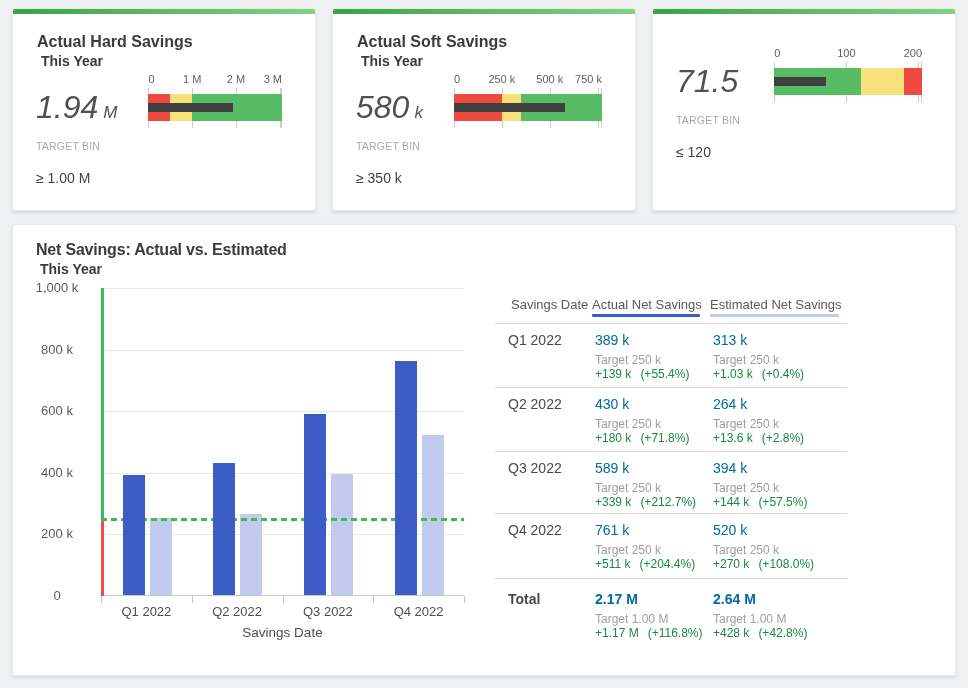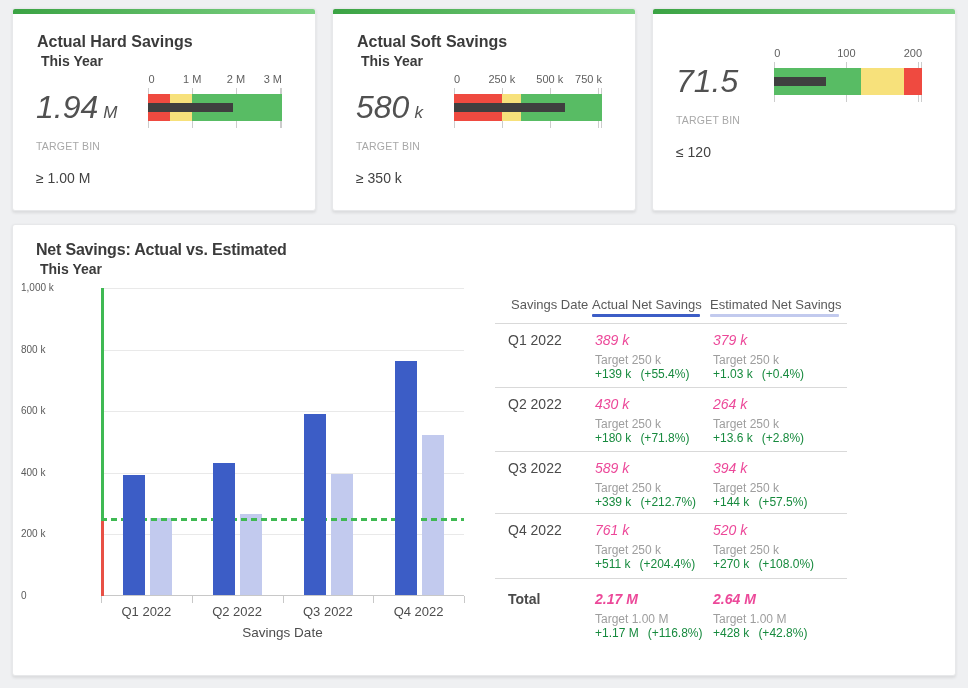--- a/index.html
+++ b/index.html
@@ -25,35 +25,35 @@
 .bseg { position:absolute; top:0; height:27px; }
 .bmeasure { position:absolute; height:9px; top:9px; left:0; background:#3f3f3f; z-index:2; }
 .target-bin-label { font-size:10.5px; color:#a8a8a8; letter-spacing:.2px; margin-top:19px; }
 .target-bin-value { font-size:14px; color:#424242; margin-top:18px; }
 
 .main-card { left:12px; top:224px; width:944px; height:452px; }
 .chart-title { position:absolute; left:23px; top:16px; font-size:16px; font-weight:700; color:#3b3b3b; letter-spacing:-0.2px; }
 .chart-subtitle { position:absolute; left:27px; top:36px; font-size:14px; font-weight:700; color:#3b3b3b; }
 .plot { position:absolute; left:88px; top:63px; width:363px; height:308px; border-bottom:1px solid #c8c8c8; }
 .gridline { position:absolute; left:0; right:0; height:1px; background:#e9e9e9; }
-.ylabel { position:absolute; width:72px; left:8px; text-align:left; font-size:10px; color:#5a5a5a; height:14px; line-height:14px; }
+.ylabel { position:absolute; width:72px; left:8px; text-align:center; font-size:13px; color:#5a5a5a; height:14px; line-height:14px; }
 .bar { position:absolute; bottom:0; }
 .xtick { position:absolute; top:308px; width:1px; height:7px; background:#c8c8c8; }
 .xlabel { position:absolute; top:379px; width:90px; text-align:center; font-size:13px; color:#4d4d4d; }
 .axis-title { position:absolute; top:400px; left:88px; width:363px; text-align:center; font-size:13.5px; color:#4d4d4d; }
 .target-line { position:absolute; left:0; right:0; height:2.5px; z-index:3; }
 .yaxis-seg { position:absolute; left:0; width:3px; z-index:1; }
 
 .ntable { position:absolute; left:482px; top:70px; width:352px; }
 .th { position:absolute; top:2px; font-size:13px; color:#5a5a5a; white-space:nowrap; }
 .underline { position:absolute; top:19px; height:3px; border-radius:1px; }
 .trow { position:absolute; left:0; width:100%; border-top:1px solid #d9d9d9; }
 .tdate { position:absolute; left:13px; top:8px; font-size:14px; color:#4a4a4a; }
 .tcell { position:absolute; top:0; }
-.tval { position:absolute; top:8px; font-size:14px; color:#ec4899; white-space:nowrap;font-style:italic; }
+.tval { position:absolute; top:8px; font-size:14px; color:#0369a1; white-space:nowrap; }
 .ttarget { position:absolute; top:29px; font-size:12px; color:#9e9e9e; white-space:nowrap; }
 .tdelta { position:absolute; top:43px; font-size:12px; white-space:nowrap; }
 .tdelta .tpct { margin-left:9px; }
 .total .tdate, .total .tval { font-weight:700; }
 .total .tdate, .total .tval { top:12px; }
 .total .ttarget { top:33px; }
 .total .tdelta { top:47px; }
 </style>
 </head>
 <body>
@@ -197,21 +197,21 @@
     <div class="underline" style="left: 215px; width: 129px; background: rgb(194, 202, 238);" id="ul-estimated"></div>
     <div id="rows-layer">
         <div class="trow" style="top:28px;height:64px">
       <div class="tdate">Q1 2022</div>
       <div class="tcell" style="left:100px">
         <div class="tval">389 k</div>
         <div class="ttarget">Target 250 k</div>
         <div class="tdelta" style="color:#178a3e">+139 k<span class="tpct">(+55.4%)</span></div>
       </div>
       <div class="tcell" style="left:218px">
-        <div class="tval">379 k</div>
+        <div class="tval">313 k</div>
         <div class="ttarget">Target 250 k</div>
         <div class="tdelta" style="color:#178a3e">+1.03 k<span class="tpct">(+0.4%)</span></div>
       </div>
     </div>
         <div class="trow" style="top:92px;height:64px">
       <div class="tdate">Q2 2022</div>
       <div class="tcell" style="left:100px">
         <div class="tval">430 k</div>
         <div class="ttarget">Target 250 k</div>
         <div class="tdelta" style="color:#178a3e">+180 k<span class="tpct">(+71.8%)</span></div>

